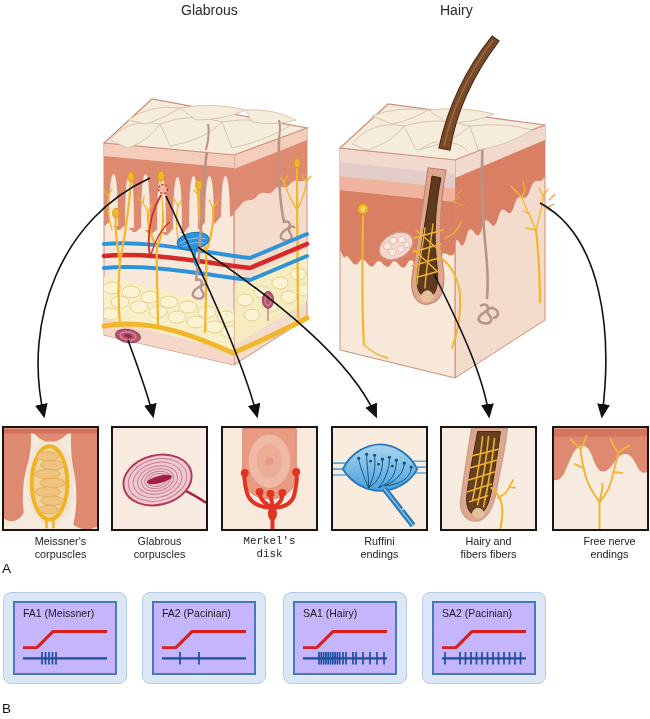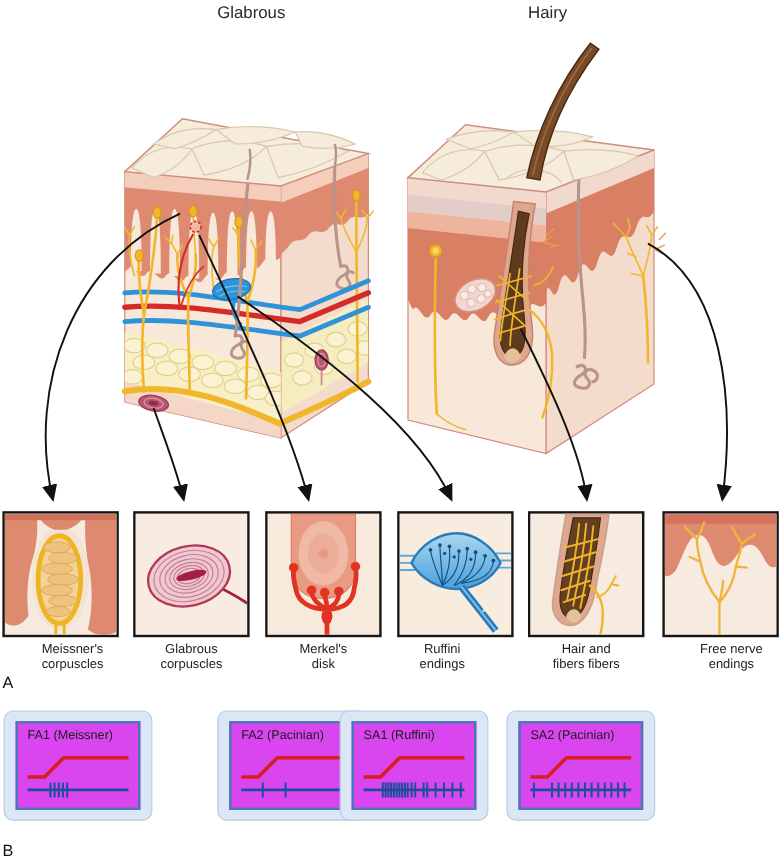--- a/index.html
+++ b/index.html
@@ -9,21 +9,21 @@
   .top-label.glabrous{left:181px;}
   .top-label.hairy{left:440px;}
   .main-art{position:absolute;left:0;top:0;pointer-events:none;}
   .inset{position:absolute;top:426px;width:97px;height:105px;border:2.5px solid #161616;box-sizing:border-box;background:#f7eade;}
   .inset svg{display:block;width:100%;height:100%;}
   .inset-label{position:absolute;top:535px;width:97px;text-align:center;font-size:10.8px;line-height:1.22;color:#222;}
   .panel-letter{position:absolute;left:2px;font-size:13.5px;color:#111;}
   .panel-letter.a{top:561px;}
   .panel-letter.b{top:701px;}
   .pb-box{position:absolute;top:592px;width:124px;height:92px;background:var(--panelb-bg,#dbe7f5);border:1.5px solid var(--panelb-border,#b7cce6);border-radius:8px;box-sizing:border-box;}
-  .pb-inner{position:absolute;left:9px;top:8px;right:9px;bottom:8px;background:#d946ef;border:2px solid var(--panelb-inner-border,#4a78b4);box-sizing:border-box;}
+  .pb-inner{position:absolute;left:9px;top:8px;right:9px;bottom:8px;background:#c4b5fd;border:2px solid var(--panelb-inner-border,#4a78b4);box-sizing:border-box;}
   .pb-label{display:block;padding:4px 0 0 8px;font-size:10.5px;color:#1c1c1c;}
   .pb-trace{display:block;width:100%;height:50px;}
   .trace-red{fill:none;stroke:var(--trace-red,#d81e1e);stroke-width:3.2;stroke-linejoin:round;}
   .trace-blue{fill:none;stroke:var(--trace-blue,#1d4e9e);stroke-width:2.6;}
   .trace-blue.thin{stroke-width:1.7;}
   
   .nv{fill:none;stroke:var(--nerve-yellow,#f2b62c);stroke-width:2.2;stroke-linecap:round;}
   .nv-fine{fill:none;stroke:var(--nerve-yellow,#f2b62c);stroke-width:1.3;stroke-linecap:round;}
   .nv-trunk{fill:none;stroke:var(--nerve-yellow,#f2b62c);stroke-width:5;stroke-linecap:round;}
   .bulb{fill:var(--nerve-yellow,#f2b62c);stroke:#d99a14;stroke-width:1;}
@@ -413,28 +413,28 @@
       </g>
     </svg>
   </div>
 
   <div class="inset-label" style="left:12px;">
     <span>Meissner's</span><br><span>corpuscles</span>
   </div>
   <div class="inset-label" style="left:111px;">
     <span>Glabrous</span><br><span>corpuscles</span>
   </div>
-  <div class="inset-label" style="left:221px;">
+  <div class="inset-label" style="left:221px;font-family:Liberation Mono, monospace;">
     <span>Merkel's</span><br><span>disk</span>
   </div>
-  <div class="inset-label" style="left:320px;text-align:center;">
+  <div class="inset-label" style="left:331px;text-align:center;">
     <span>Ruffini</span><br><span>endings</span>
   </div>
   <div class="inset-label" style="left:440px;">
-    <span>Hair and</span><br><span>fibers fibers</span>
+    <span>Hairy and</span><br><span>fibers fibers</span>
   </div>
   <div class="inset-label" style="left:561px;">
     <span>Free nerve</span><br><span>endings</span>
   </div>
 
   <div class="panel-letter a">A</div>
 
   <div class="pb-box" style="left:3px;">
     <div class="pb-inner">
       <span class="pb-label">FA1 (Meissner)</span>
@@ -442,34 +442,34 @@
           <polyline points="8,32 22,32 38,14 92,14" class="trace-red"></polyline>
           <line x1="8" x2="92" y1="44" y2="44" class="trace-blue"></line>
           <line x1="27" x2="27" y1="37" y2="51" class="trace-blue thin"></line>
           <line x1="30.5" x2="30.5" y1="37" y2="51" class="trace-blue thin"></line>
           <line x1="34" x2="34" y1="37" y2="51" class="trace-blue thin"></line>
           <line x1="37.5" x2="37.5" y1="37" y2="51" class="trace-blue thin"></line>
           <line x1="41" x2="41" y1="37" y2="51" class="trace-blue thin"></line>
         </svg>
     </div>
   </div>
-  <div class="pb-box" style="left:142px;margin-left:39px;">
+  <div class="pb-box" style="left:142px;">
     <div class="pb-inner">
       <span class="pb-label">FA2 (Pacinian)</span>
       <svg class="pb-trace" viewBox="0 0 100 56" preserveAspectRatio="none">
           <polyline points="8,32 22,32 38,14 92,14" class="trace-red"></polyline>
           <line x1="8" x2="92" y1="44" y2="44" class="trace-blue"></line>
           <line x1="26" x2="26" y1="37" y2="51" class="trace-blue thin"></line>
           <line x1="45" x2="45" y1="37" y2="51" class="trace-blue thin"></line>
         </svg>
     </div>
   </div>
   <div class="pb-box" style="left:283px;">
     <div class="pb-inner">
-      <span class="pb-label">SA1 (Ruffini)</span>
+      <span class="pb-label">SA1 (Hairy)</span>
       <svg class="pb-trace" viewBox="0 0 100 56" preserveAspectRatio="none">
           <polyline points="8,32 22,32 38,14 92,14" class="trace-red"></polyline>
           <line x1="8" x2="92" y1="44" y2="44" class="trace-blue"></line>
           <line x1="24" x2="24" y1="37" y2="51" class="trace-blue thin"></line>
           <line x1="26.3" x2="26.3" y1="37" y2="51" class="trace-blue thin"></line>
           <line x1="28.6" x2="28.6" y1="37" y2="51" class="trace-blue thin"></line>
           <line x1="30.9" x2="30.9" y1="37" y2="51" class="trace-blue thin"></line>
           <line x1="33.2" x2="33.2" y1="37" y2="51" class="trace-blue thin"></line>
           <line x1="35.5" x2="35.5" y1="37" y2="51" class="trace-blue thin"></line>
           <line x1="37.8" x2="37.8" y1="37" y2="51" class="trace-blue thin"></line>

